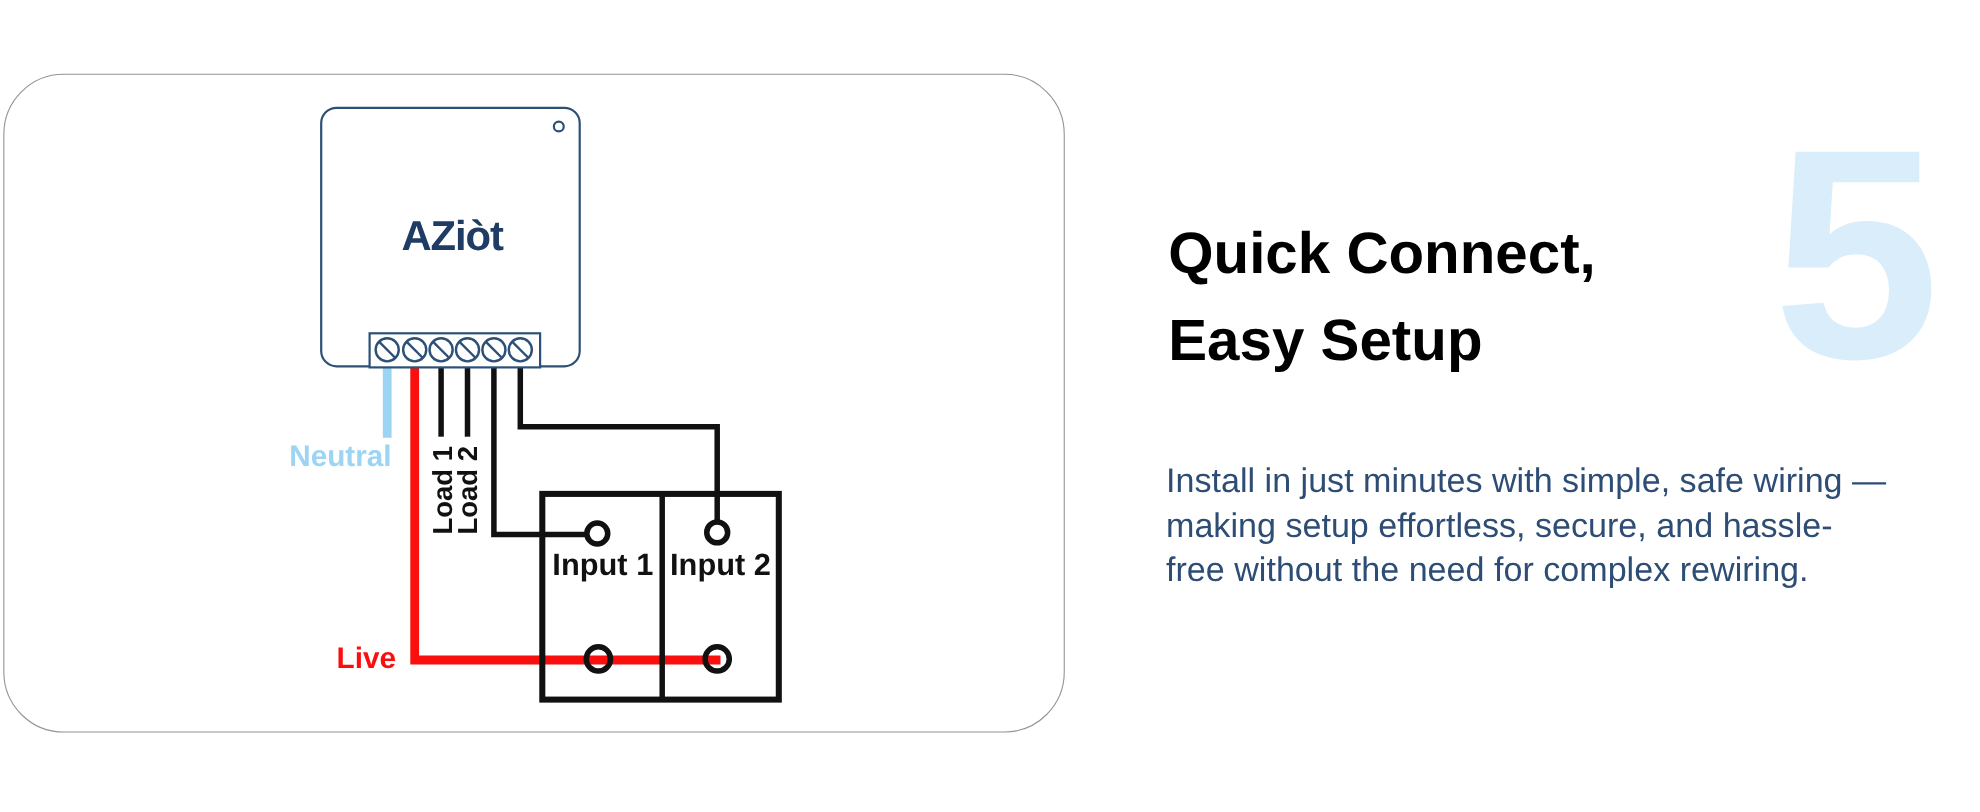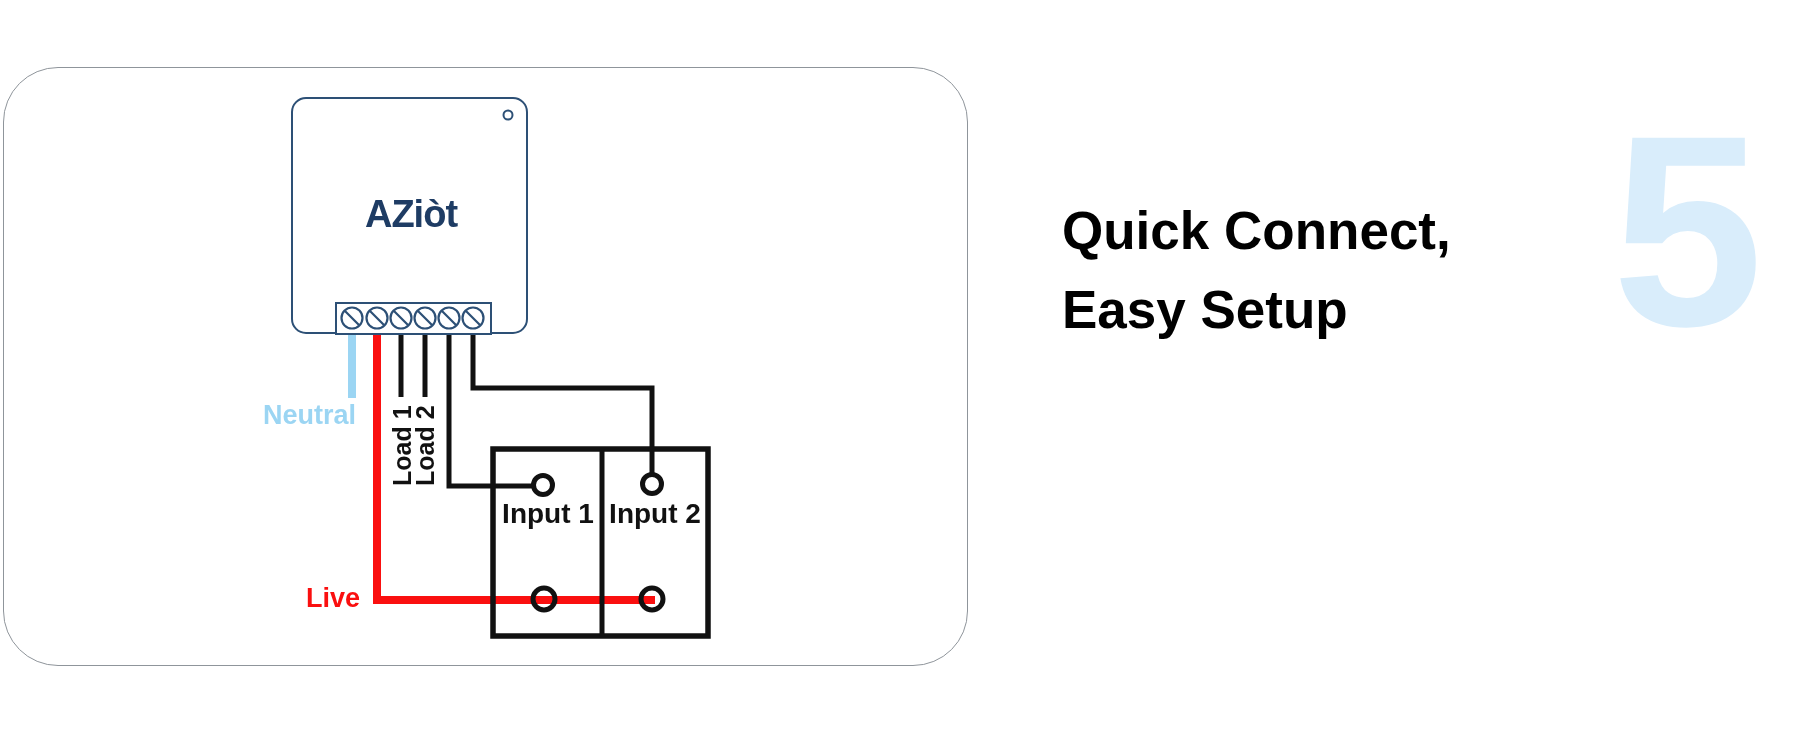--- a/index.html
+++ b/index.html
@@ -126,14 +126,17 @@
     <text transform="translate(434,486) rotate(-90)" font-size="25" font-weight="bold" fill="#111111">Load 2</text>
     <text x="548" y="523" text-anchor="middle" font-size="28" font-weight="bold" fill="#111111">Input 1</text>
     <text x="655" y="523" text-anchor="middle" font-size="28" font-weight="bold" fill="#111111">Input 2</text>
   </svg>
 
   <div class="step-number">5</div>
 
   <div class="heading">Quick Connect,
 Easy Setup</div>
 
+  <div class="paragraph">Install in just minutes with simple, safe wiring —
+making setup effortless, secure, and hassle-
+free without the need for complex rewiring.</div>
 
 </div>
 
 </body></html>

